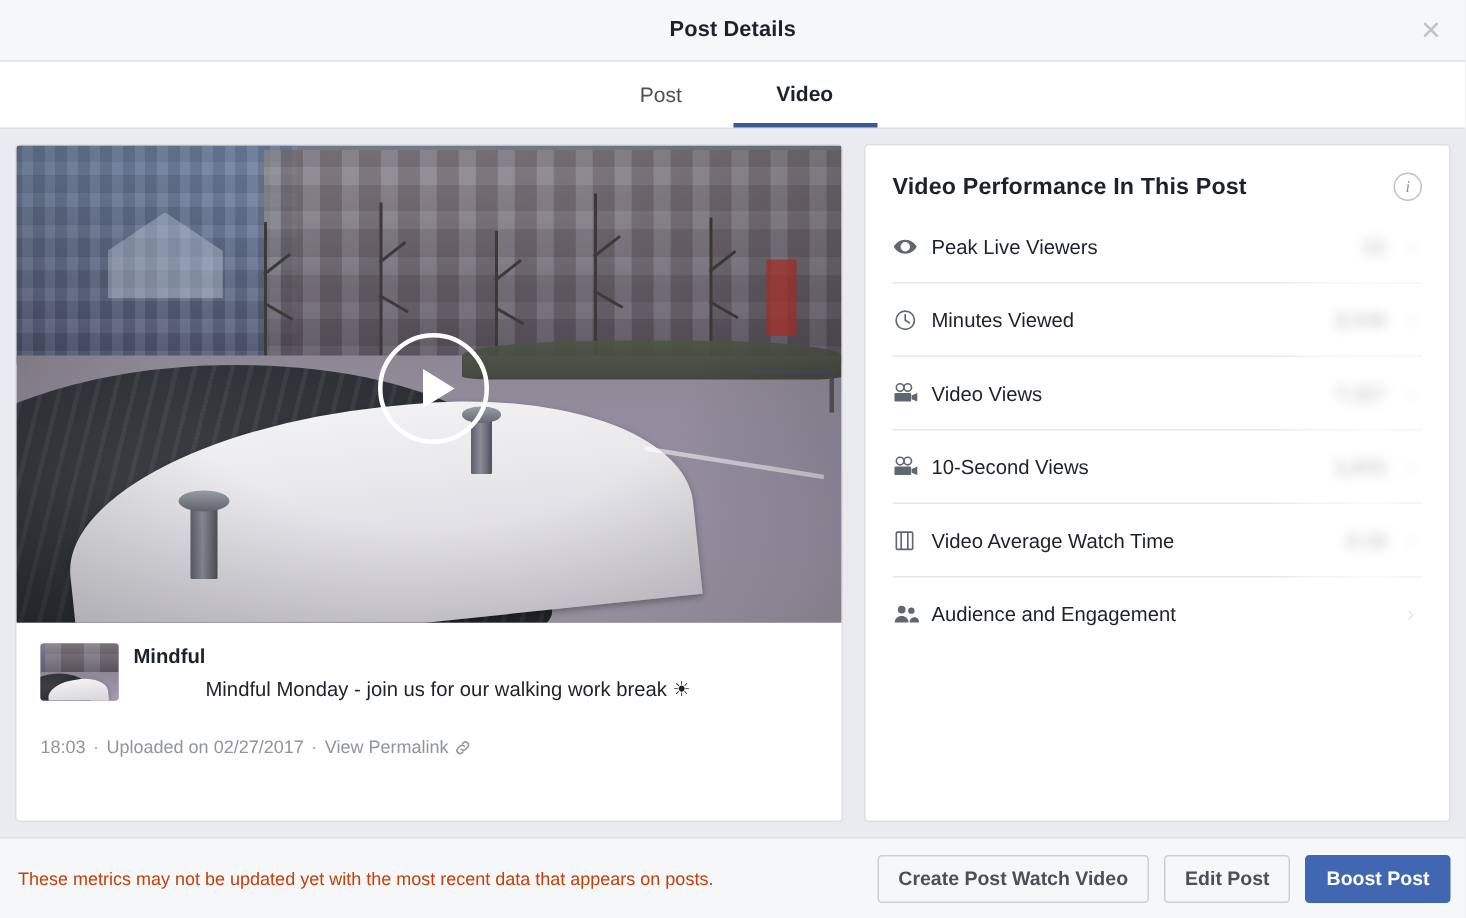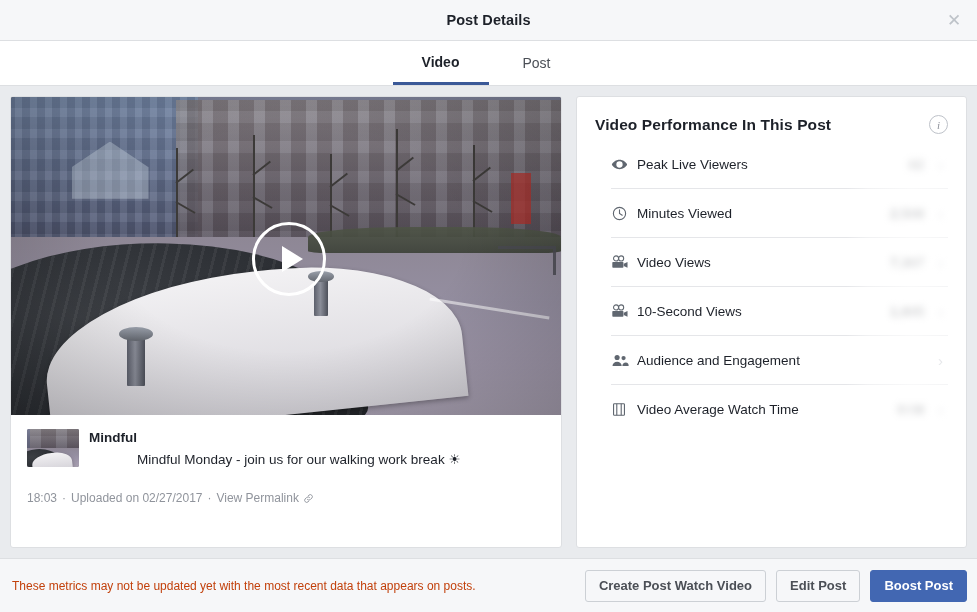--- a/index.html
+++ b/index.html
@@ -273,21 +273,21 @@
   .metrics-title {
     font-size:15.5px; font-weight:bold; color:#1d2129; letter-spacing:.1px;
   }
   .info-icon {
     width:17px; height:17px; border:1px solid #bec2c9; border-radius:50%;
     display:flex; align-items:center; justify-content:center;
     font-size:11px; font-style:italic; color:#8d919a;
     font-family:"Liberation Serif", serif;
     cursor:pointer; flex:0 0 auto;
   }
-  .metrics-list { padding: 0 0 0 16px; }
+  .metrics-list { padding: 0 0 0 0; }
   .metric-row {
     display:flex; align-items:center;
     height:48px;
     margin: 0 18px;
     border-bottom:1px solid #e5e6e9;
     cursor:pointer;
   }
   .metric-row:last-child { border-bottom:none; }
   .metric-icon {
     width:26px; flex:0 0 auto;
@@ -348,22 +348,22 @@
 <body>
 
 <div class="dialog">
 
   <div class="dialog-header">
     <div class="dialog-title">Post Details</div>
     <div class="close-btn">✕</div>
   </div>
 
   <div class="tab-bar">
+    <div class="tab">Post</div>
     <div class="tab active">Video</div>
-    <div class="tab">Post</div>
   </div>
 
   <div class="dialog-body">
 
     <div class="card video-card">
 
       <div class="video-thumb">
         <div class="scene">
           <div class="sky"></div>
           <div class="bldg-left"></div>
@@ -481,42 +481,42 @@
               <path d="M15.6 11.4l4.6-2v7l-4.6-2z"></path>
             </svg>
           </span>
           <span class="metric-label">10-Second Views</span>
           <span class="metric-value blurred">1,885</span>
           <span class="metric-chevron blurred-chev">›</span>
         </div>
 
         <div class="metric-row">
           <span class="metric-icon">
+            <svg width="16" height="17" viewBox="0 0 18 20" fill="none" stroke="#606770" stroke-width="1.3">
+              <rect x="2.6" y="3.2" width="12.8" height="13.6" rx="1"></rect>
+              <path d="M6.4 3.2v13.6M11.6 3.2v13.6"></path>
+            </svg>
+          </span>
+          <span class="metric-label">Video Average Watch Time</span>
+          <span class="metric-value blurred">0:08</span>
+          <span class="metric-chevron blurred-chev">›</span>
+        </div>
+
+        <div class="metric-row">
+          <span class="metric-icon">
             <svg width="19" height="17" viewBox="0 0 22 20" fill="#606770">
               <circle cx="7" cy="6.4" r="3"></circle>
               <circle cx="14.6" cy="7.2" r="2.5"></circle>
               <path d="M1.6 16.4c0-3 2.4-5 5.4-5s5.4 2 5.4 5z"></path>
               <path d="M13.2 16.4c0-2.4 1.6-4.1 4-4.1s3.4 1.7 3.4 4.1z"></path>
             </svg>
           </span>
           <span class="metric-label">Audience and Engagement</span>
           <span class="metric-value"></span>
           <span class="metric-chevron">›</span>
-        </div>
-
-        <div class="metric-row">
-          <span class="metric-icon">
-            <svg width="16" height="17" viewBox="0 0 18 20" fill="none" stroke="#606770" stroke-width="1.3">
-              <rect x="2.6" y="3.2" width="12.8" height="13.6" rx="1"></rect>
-              <path d="M6.4 3.2v13.6M11.6 3.2v13.6"></path>
-            </svg>
-          </span>
-          <span class="metric-label">Video Average Watch Time</span>
-          <span class="metric-value blurred">0:08</span>
-          <span class="metric-chevron blurred-chev">›</span>
         </div>
 
       </div>
 
       <div class="blur-wash"></div>
     </div>
   </div>
 
   <div class="dialog-footer">
     <div class="footer-note">These metrics may not be updated yet with the most recent data that appears on posts.</div>

